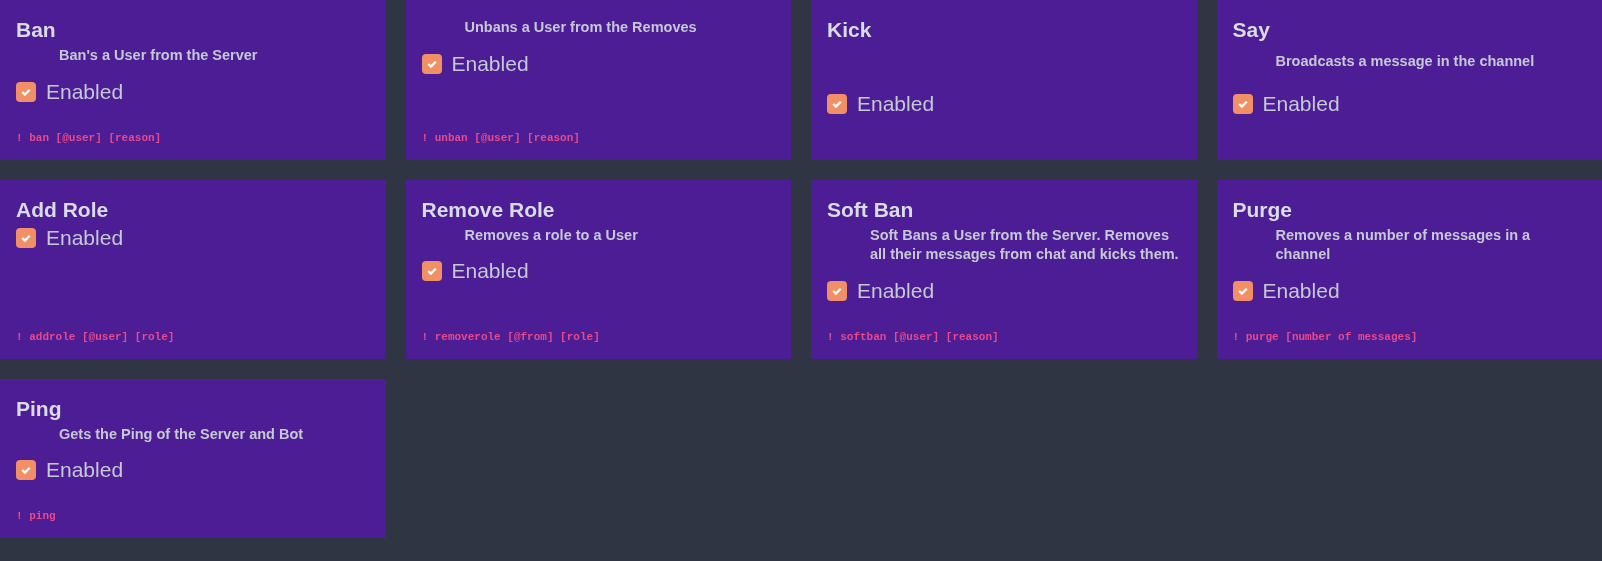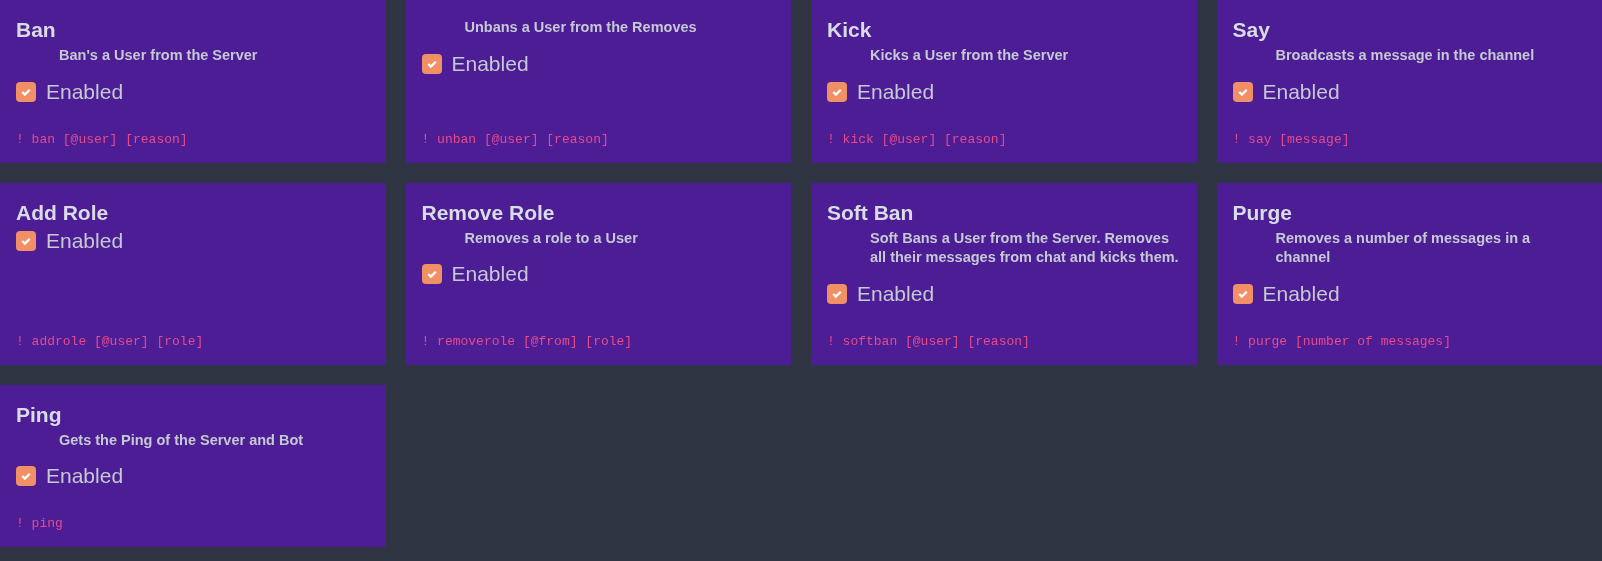--- a/index.html
+++ b/index.html
@@ -65,22 +65,22 @@
       fill: none;
     }
     .enabled-label {
       color: #c5c9d3;
       font-size: 21px;
       font-weight: 400;
     }
     .command {
       color: #e84a8a;
       font-family: 'Courier New', Courier, monospace;
-      font-size: 13px;
-      font-weight: 400;
+      font-size: 11px;
+      font-weight: 700;
       margin-top: auto;
     }
   </style>
 </head>
 <body>
 
 <div class="grid">
 
   <div class="card">
     <div class="card-title">Ban</div>
@@ -104,44 +104,41 @@
             <path d="M3 8 L6.5 11.5 L13 5"></path>
           </svg>
       </span>
       <span class="enabled-label">Enabled</span>
     </div>
     <div class="command">! unban [@user] [reason]</div>
   </div>
 
   <div class="card">
     <div class="card-title">Kick</div>
-    <div class="card-desc">Kicks a User from the Server</div>
-    <div class="enabled-row">
-      <span class="checkbox">
-        <svg viewBox="0 0 16 16">
-            <path d="M3 8 L6.5 11.5 L13 5"></path>
-          </svg>
-      </span>
-      <span class="enabled-label">Enabled</span>
-    </div>
-    <div class="command">! kick [@user] [reason]</div>
+    <div class="enabled-row">
+      <span class="checkbox">
+        <svg viewBox="0 0 16 16">
+            <path d="M3 8 L6.5 11.5 L13 5"></path>
+          </svg>
+      </span>
+      <span class="enabled-label">Enabled</span>
+    </div>
   </div>
 
   <div class="card">
     <div class="card-title">Say</div>
     <div class="card-desc">Broadcasts a message in the channel</div>
     <div class="enabled-row">
       <span class="checkbox">
         <svg viewBox="0 0 16 16">
             <path d="M3 8 L6.5 11.5 L13 5"></path>
           </svg>
       </span>
       <span class="enabled-label">Enabled</span>
     </div>
-    <div class="command">! say [message]</div>
   </div>
 
   <div class="card">
     <div class="card-title">Add Role</div>
     <div class="enabled-row">
       <span class="checkbox">
         <svg viewBox="0 0 16 16">
             <path d="M3 8 L6.5 11.5 L13 5"></path>
           </svg>
       </span>

